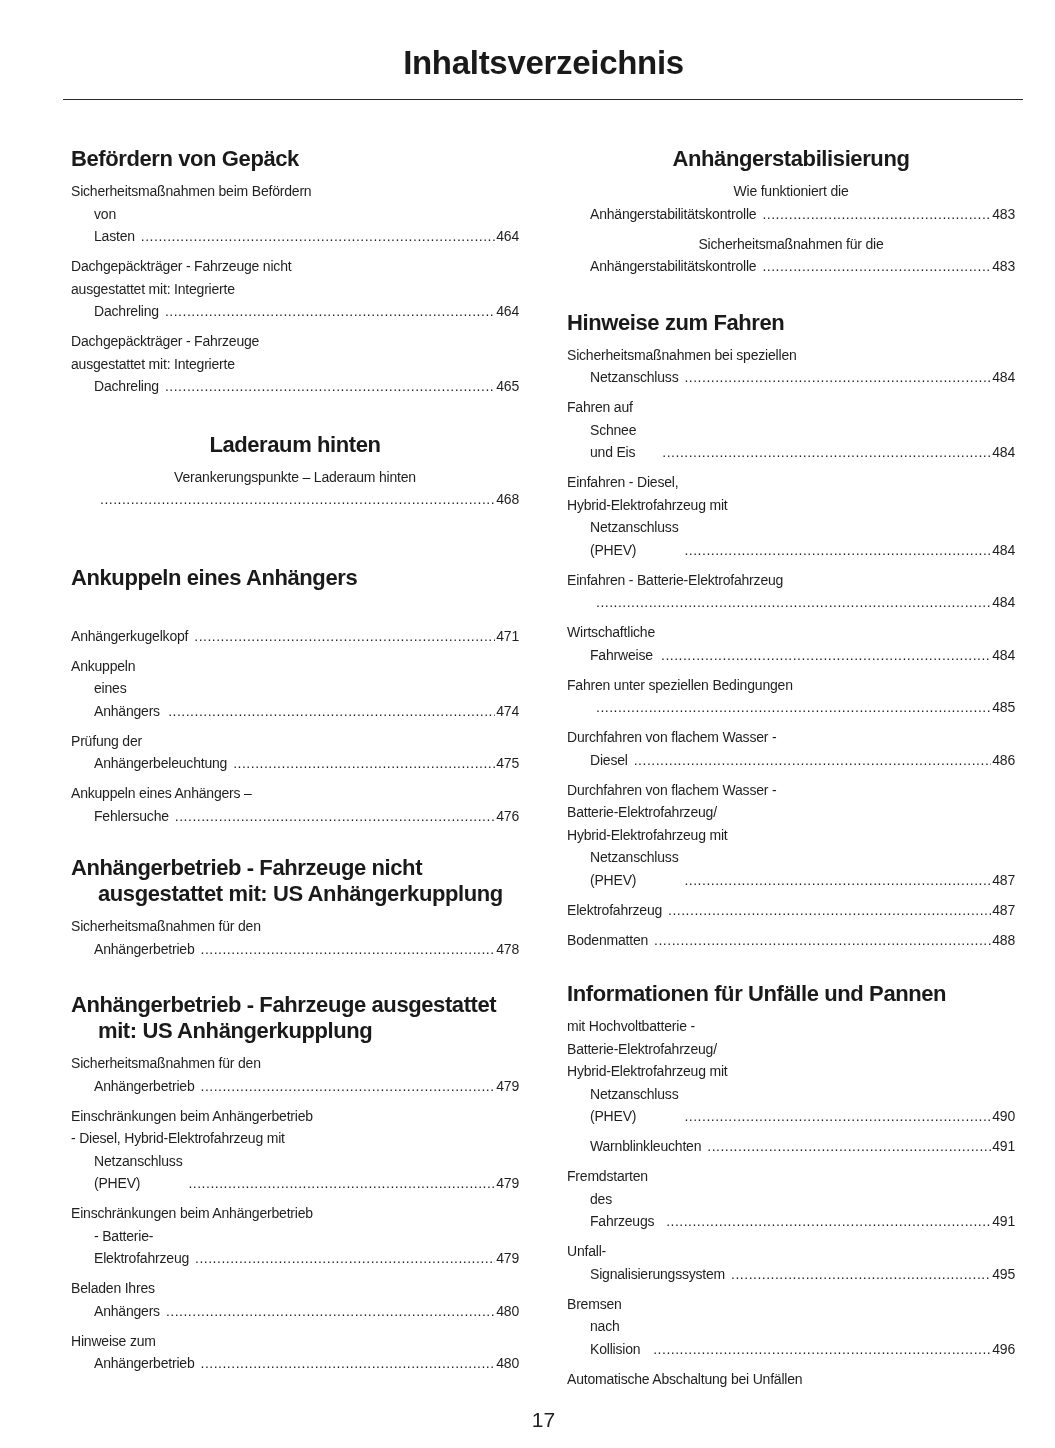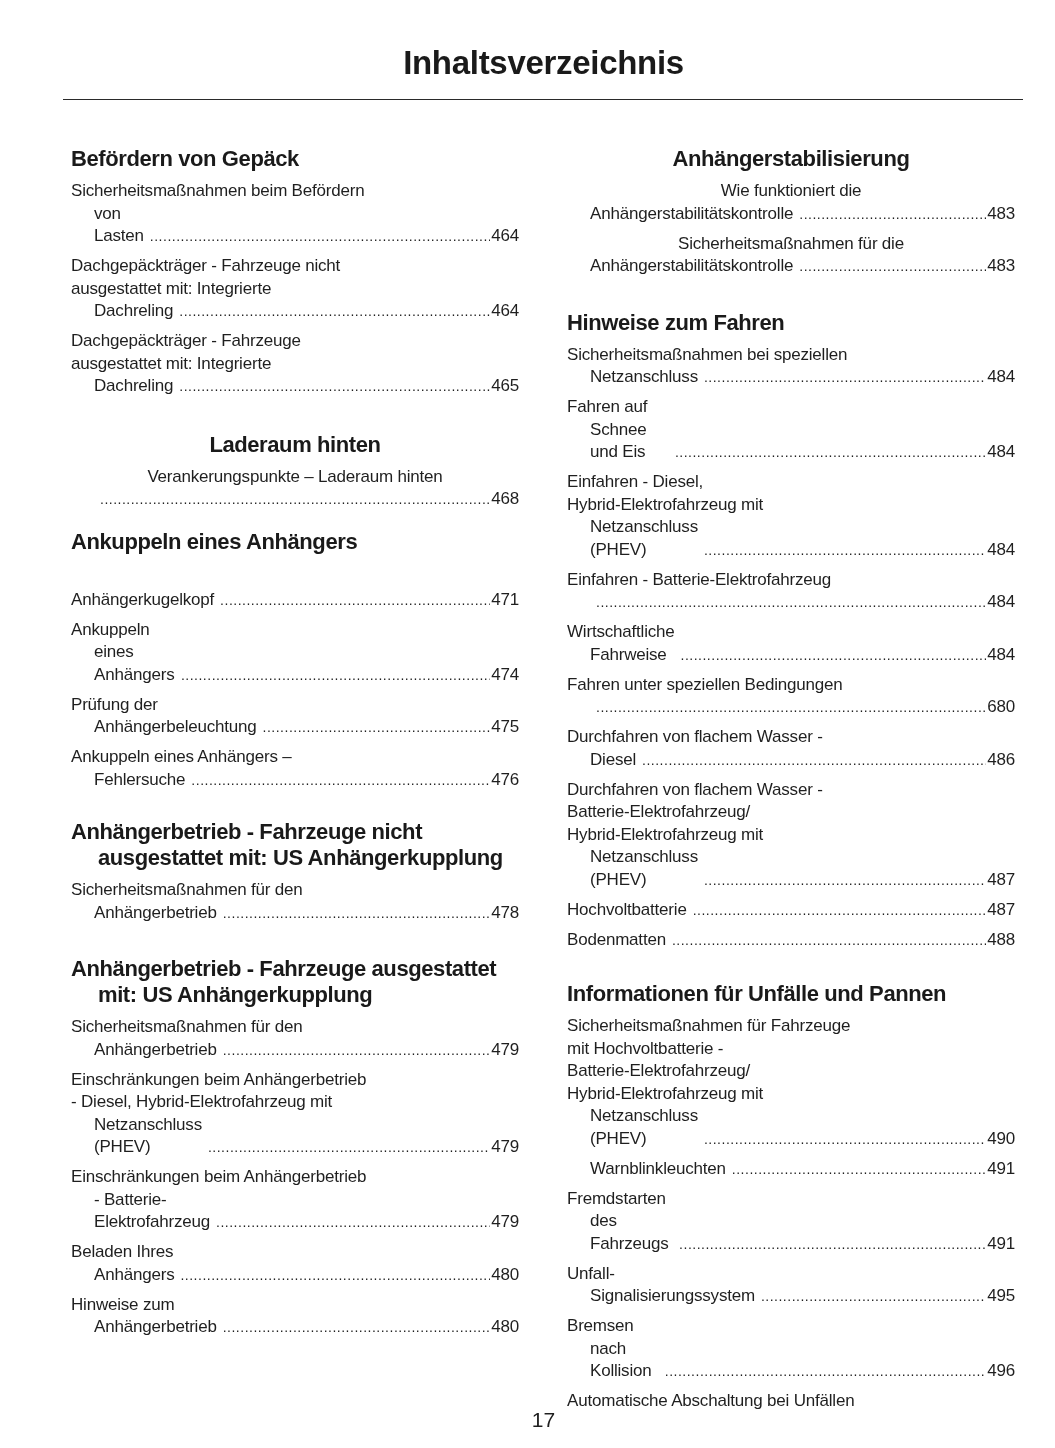--- a/index.html
+++ b/index.html
@@ -3,21 +3,21 @@
 <meta charset="utf-8">
 <style>
   html, body { margin: 0; padding: 0; background: #ffffff; }
   body { width: 1055px; height: 1448px; position: relative; overflow: hidden; color: #1f1f1f; font-family: "Liberation Sans", sans-serif; }
   .title { position: absolute; left: 0; width: 1087px; top: 44px; text-align: center; font-weight: bold; font-size: 33px; letter-spacing: -0.3px; color: #1a1a1a; }
   .rule { position: absolute; left: 63px; top: 99px; width: 960px; height: 0; border-top: 1.5px solid #2a2a2a; }
   .col { position: absolute; top: 146px; width: 448px; }
   .col.left { left: 71px; }
   .col.right { left: 567px; }
   .sec-title { font-weight: bold; font-size: 22px; line-height: 26px; letter-spacing: -0.4px; color: #1a1a1a; padding-left: 27px; text-indent: -27px; margin: 0 0 8px 0; }
-  .entry { font-size: 17px; line-height: 22.5px; letter-spacing: -0.2px; padding-left: 23px; text-indent: -23px; margin-bottom: 7.5px; display: flex; align-items: flex-end; }
+  .entry { font-size: 14px; line-height: 22.5px; letter-spacing: -0.2px; padding-left: 23px; text-indent: -23px; margin-bottom: 7.5px; display: flex; align-items: flex-end; }
   .entry .txt { flex: 0 1 auto; }
   .entry .dots { flex: 1 1 auto; overflow: hidden; white-space: nowrap; text-indent: 0; min-width: 10px; margin: 0 1px 0 6px; letter-spacing: 0; }
   .entry .dots::after { content: "................................................................................................................................................................"; font-size: 14px; letter-spacing: 0.5px; }
   .entry .pg { flex: 0 0 auto; text-indent: 0; }
   .block { display: block; }
   .block .txt { display: block; }
   .block .tail { display: flex; align-items: flex-end; padding-left: 0; text-indent: 0; }
   .footer { position: absolute; top: 1408px; left: 0; width: 1087px; text-align: center; font-size: 21px; color: #1f1f1f; }
 </style>
 </head>
@@ -60,21 +60,21 @@
       <div class="sec-title">Laderaum hinten</div>
       <div class="entry block">
         <span class="txt">Verankerungspunkte – Laderaum hinten</span>
         <span class="tail">
           <span class="txt"></span>
           <span class="dots"></span>
           <span class="pg">468</span>
         </span>
       </div>
     </div>
-    <div style="margin-top: 18px;">
+    <div style="margin-top: 54px;">
       <div class="sec-title" style="margin-bottom: 34px;">Ankuppeln eines Anhängers</div>
       <div class="entry">
         <span class="txt">Anhängerkugelkopf</span>
         <span class="dots"></span>
         <span class="pg">471</span>
       </div>
       <div class="entry">
         <span class="txt">Ankuppeln eines Anhängers</span>
         <span class="dots"></span>
         <span class="pg">474</span>
@@ -198,21 +198,21 @@
       <div class="entry">
         <span class="txt">Wirtschaftliche Fahrweise</span>
         <span class="dots"></span>
         <span class="pg">484</span>
       </div>
       <div class="entry block">
         <span class="txt">Fahren unter speziellen Bedingungen</span>
         <span class="tail">
           <span class="txt"></span>
           <span class="dots"></span>
-          <span class="pg">680</span>
+          <span class="pg">485</span>
         </span>
       </div>
       <div class="entry block">
         <span class="txt">Durchfahren von flachem Wasser -</span>
         <span class="tail">
           <span class="txt">Diesel</span>
           <span class="dots"></span>
           <span class="pg">486</span>
         </span>
       </div>
@@ -220,34 +220,33 @@
         <span class="txt">Durchfahren von flachem Wasser -</span>
         <span class="txt">Batterie-Elektrofahrzeug/</span>
         <span class="txt">Hybrid-Elektrofahrzeug mit</span>
         <span class="tail">
           <span class="txt">Netzanschluss (PHEV)</span>
           <span class="dots"></span>
           <span class="pg">487</span>
         </span>
       </div>
       <div class="entry">
-        <span class="txt">Hochvoltbatterie</span>
+        <span class="txt">Elektrofahrzeug</span>
         <span class="dots"></span>
         <span class="pg">487</span>
       </div>
       <div class="entry">
         <span class="txt">Bodenmatten</span>
         <span class="dots"></span>
         <span class="pg">488</span>
       </div>
     </div>
     <div style="margin-top: 30px;">
       <div class="sec-title">Informationen für Unfälle und Pannen</div>
       <div class="entry block">
-        <span class="txt">Sicherheitsmaßnahmen für Fahrzeuge</span>
         <span class="txt">mit Hochvoltbatterie -</span>
         <span class="txt">Batterie-Elektrofahrzeug/</span>
         <span class="txt">Hybrid-Elektrofahrzeug mit</span>
         <span class="tail">
           <span class="txt">Netzanschluss (PHEV)</span>
           <span class="dots"></span>
           <span class="pg">490</span>
         </span>
       </div>
       <div class="entry block">

